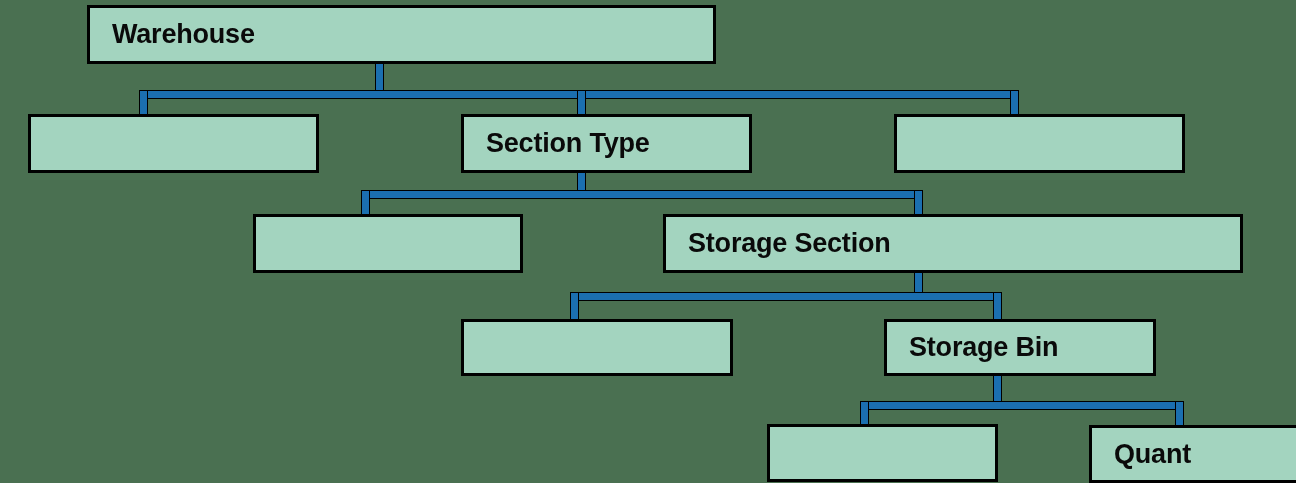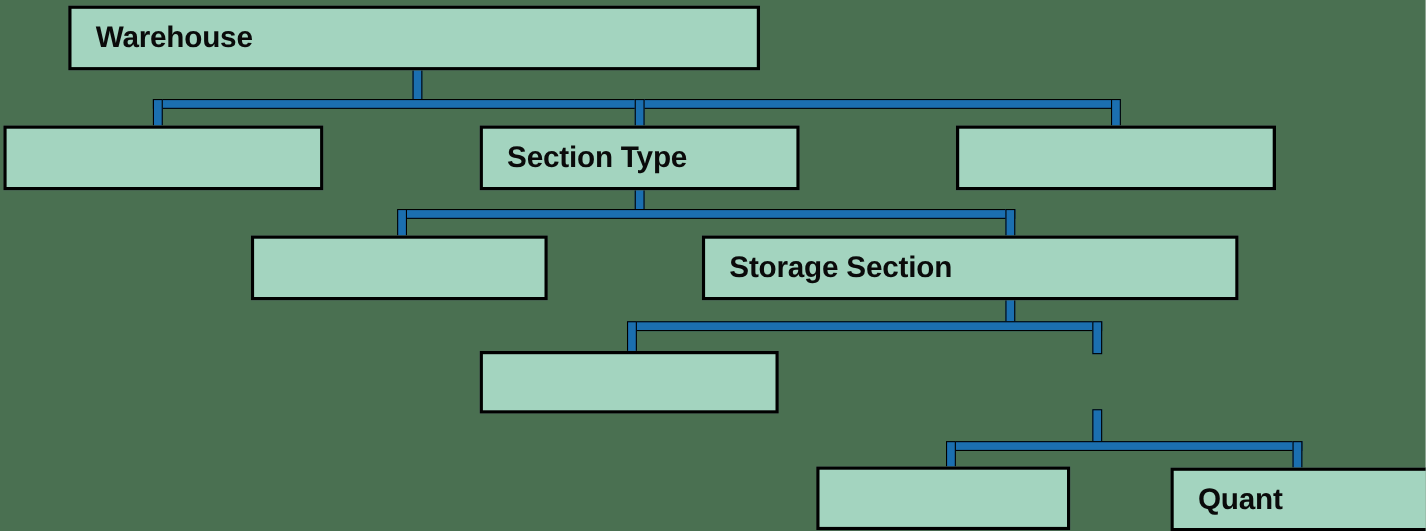--- a/index.html
+++ b/index.html
@@ -21,20 +21,21 @@
   }
   
   .node-box {
     position: absolute;
     box-sizing: border-box;
     background: #a3d4bf;
     border: 3px solid #000000;
     display: flex;
     align-items: center;
     z-index: 5;
+    margin-left: 25px;
   }
   .node-label {
     font-family: "Liberation Sans", sans-serif;
     font-weight: bold;
     font-size: 27px;
     line-height: 1;
     color: #0a0a0a;
     padding-left: 22px;
     letter-spacing: -0.2px;
     white-space: nowrap;
@@ -89,28 +90,31 @@
   </div>
 
   <div class="node-box" style="left:869px; top:114px; width:291px; height:59px;">
     <span class="node-label"></span>
   </div>
 
   <div class="node-box" style="left:228px; top:214px; width:270px; height:59px;">
     <span class="node-label"></span>
   </div>
 
-  <div class="node-box" style="left:638px; top:214px; width:488px; height:59px;">
+  <div class="node-box" style="left:638px; top:214px; width:580px; height:59px;">
     <span class="node-label">Storage Section</span>
   </div>
 
   <div class="node-box" style="left:436px; top:319px; width:272px; height:57px;">
     <span class="node-label"></span>
   </div>
 
+  <div class="node-box" style="left:859px; top:319px; width:272px; height:57px;">
+    <span class="node-label">Storage Bin</span>
+  </div>
 
   <div class="node-box" style="left:742px; top:424px; width:231px; height:58px;">
     <span class="node-label"></span>
   </div>
 
   <div class="node-box" style="left:1064px; top:425px; width:248px; height:58px;">
     <span class="node-label">Quant</span>
   </div>
 
 </div>

